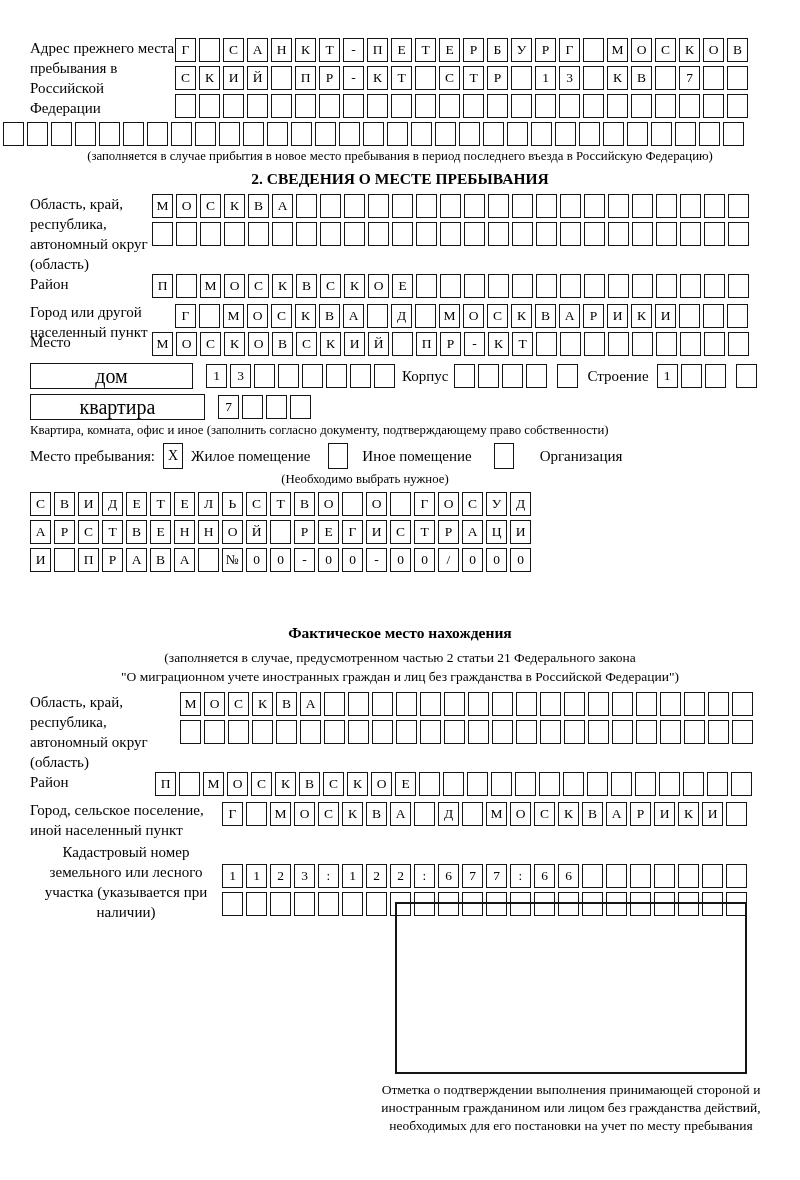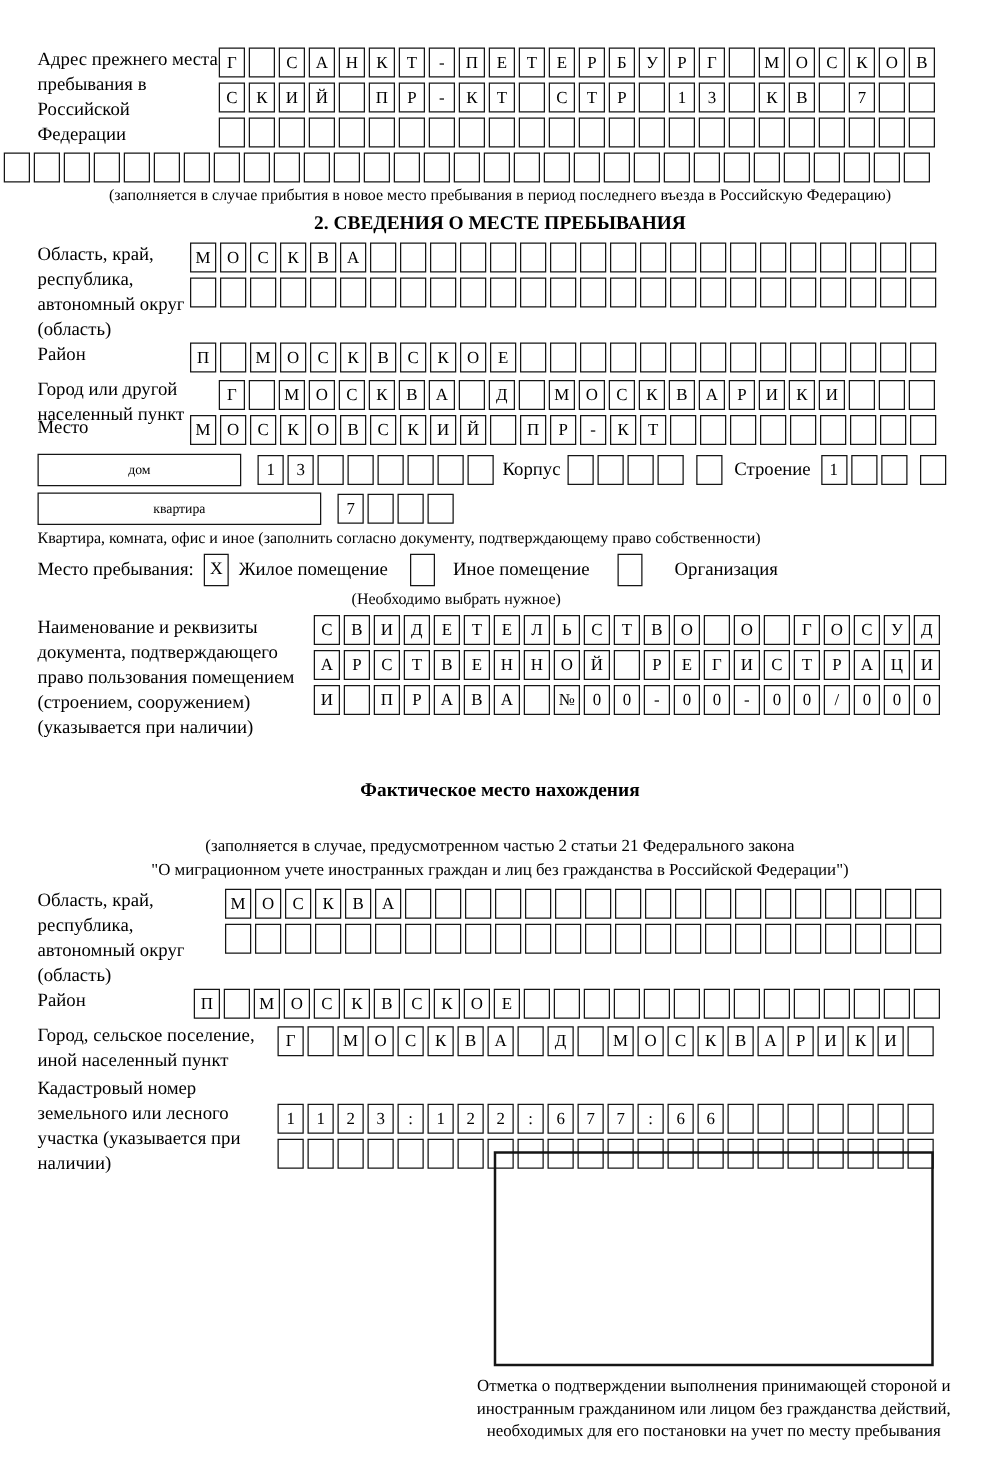--- a/index.html
+++ b/index.html
@@ -17,21 +17,21 @@
 
   .field{display:flex;align-items:flex-start;}
   .flabel{flex:none;font-size:15px;line-height:20px;}
   .w145{width:145px;} .w122{width:122px;} .w221{width:221px;} .w150{width:150px;} .w125{width:125px;} .w192{width:192px;}
 
   .caption{font-size:12.8px;line-height:15px;}
   .caption.center{text-align:center;}
   .sec-title{font-weight:bold;font-size:15.5px;text-align:center;}
 
   .inline-row{display:flex;align-items:center;}
-  .label-box{box-sizing:border-box;border:1.6px solid #151515;height:26px;display:flex;align-items:center;justify-content:center;font-size:11px;}
+  .label-box{box-sizing:border-box;border:1.6px solid #151515;height:26px;display:flex;align-items:center;justify-content:center;font-size:20px;}
   .inline-label{font-size:15px;}
 
   .checkbox{box-sizing:border-box;flex:none;width:20px;height:26px;border:1.6px solid #151515;
             display:flex;align-items:center;justify-content:center;font-size:14px;}
   .mesto-row{display:flex;align-items:center;font-size:15px;}
 
   .stamp-box{box-sizing:border-box;border:2px solid #151515;width:352px;height:172px;margin-left:365px;margin-top:-20px;background:#fff;}
   .stamp-note{width:390px;margin-left:346px;margin-top:7px;text-align:center;font-size:13.5px;line-height:18px;}
 </style>
 </head>
@@ -335,21 +335,21 @@
     <div class="inline-label" style="margin:0 8px 0 6px;">Строение</div>
     <div class="grid gap4">
         <span class="cell">1</span>
         <span class="cell"></span>
         <span class="cell"></span>
         <span class="cell"></span>
       </div>
   </div>
 
   <div class="inline-row" style="margin-top:5px;">
-    <div class="label-box" style="width:227px;">квартира</div>
+    <div class="label-box" style="width:175px;">квартира</div>
     <div class="grid" style="margin-left:13px;">
         <span class="cell">7</span>
         <span class="cell"></span>
         <span class="cell"></span>
         <span class="cell"></span>
       </div>
   </div>
   <div class="caption" style="margin-top:3px;">Квартира, комната, офис и иное (заполнить согласно документу, подтверждающему право собственности)</div>
 
   <div class="mesto-row" style="margin-top:5px;">
@@ -357,21 +357,20 @@
     <span class="checkbox" style="margin-left:8px;">X</span>
     <span style="margin-left:8px;">Жилое помещение</span>
     <span class="checkbox" style="margin-left:18px;"></span>
     <span style="margin-left:14px;">Иное помещение</span>
     <span class="checkbox" style="margin-left:22px;"></span>
     <span style="margin-left:26px;">Организация</span>
   </div>
   <div class="caption" style="margin-top:3px;margin-left:170px;width:330px;text-align:center;">(Необходимо выбрать нужное)</div>
 
   <div class="field" style="margin-top:5px;height:122px;">
-    <div class="flabel w221">Наименование и реквизиты документа, подтверждающего право пользования помещением (строением, сооружением) (указывается при наличии)</div>
     <div class="rows">
       <div class="grid">
           <span class="cell">С</span>
           <span class="cell">В</span>
           <span class="cell">И</span>
           <span class="cell">Д</span>
           <span class="cell">Е</span>
           <span class="cell">Т</span>
           <span class="cell">Е</span>
           <span class="cell">Л</span>
@@ -432,21 +431,21 @@
           <span class="cell">0</span>
           <span class="cell">/</span>
           <span class="cell">0</span>
           <span class="cell">0</span>
           <span class="cell">0</span>
         </div>
     </div>
   </div>
 
   <div class="sec-title" style="margin-top:10px;">Фактическое место нахождения</div>
-  <div class="caption center" style="margin-top:25px;font-size:13.5px;line-height:19px;text-align:center;">(заполняется в случае, предусмотренном частью 2 статьи 21 Федерального закона</div>
+  <div class="caption center" style="margin-top:6px;font-size:13.5px;line-height:19px;text-align:center;">(заполняется в случае, предусмотренном частью 2 статьи 21 Федерального закона</div>
   <div class="caption center" style="font-size:13.5px;line-height:19px;">"О миграционном учете иностранных граждан и лиц без гражданства в Российской Федерации")</div>
 
   <div class="field" style="margin-top:6px;height:78px;">
     <div class="flabel w150">Область, край, республика, автономный округ (область)</div>
     <div class="rows">
       <div class="grid">
           <span class="cell">М</span>
           <span class="cell">О</span>
           <span class="cell">С</span>
           <span class="cell">К</span>
@@ -552,21 +551,21 @@
         <span class="cell">В</span>
         <span class="cell">А</span>
         <span class="cell">Р</span>
         <span class="cell">И</span>
         <span class="cell">К</span>
         <span class="cell">И</span>
         <span class="cell"></span>
       </div>
   </div>
 
-  <div class="field" style="margin-top:2px;height:80px;">
+  <div class="field" style="margin-top:2px;height:80px;text-align:center;">
     <div class="flabel w192">Кадастровый номер земельного или лесного участка (указывается при наличии)</div>
     <div class="rows" style="margin-top:22px;">
       <div class="grid">
           <span class="cell">1</span>
           <span class="cell">1</span>
           <span class="cell">2</span>
           <span class="cell">3</span>
           <span class="cell">:</span>
           <span class="cell">1</span>
           <span class="cell">2</span>

